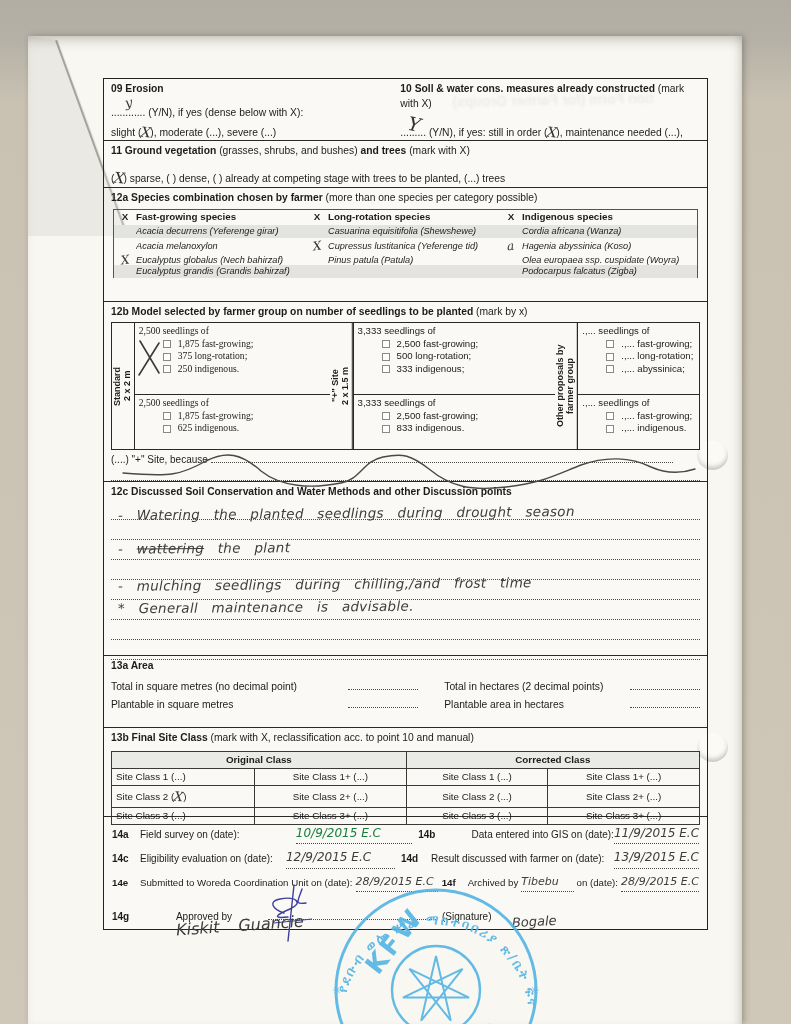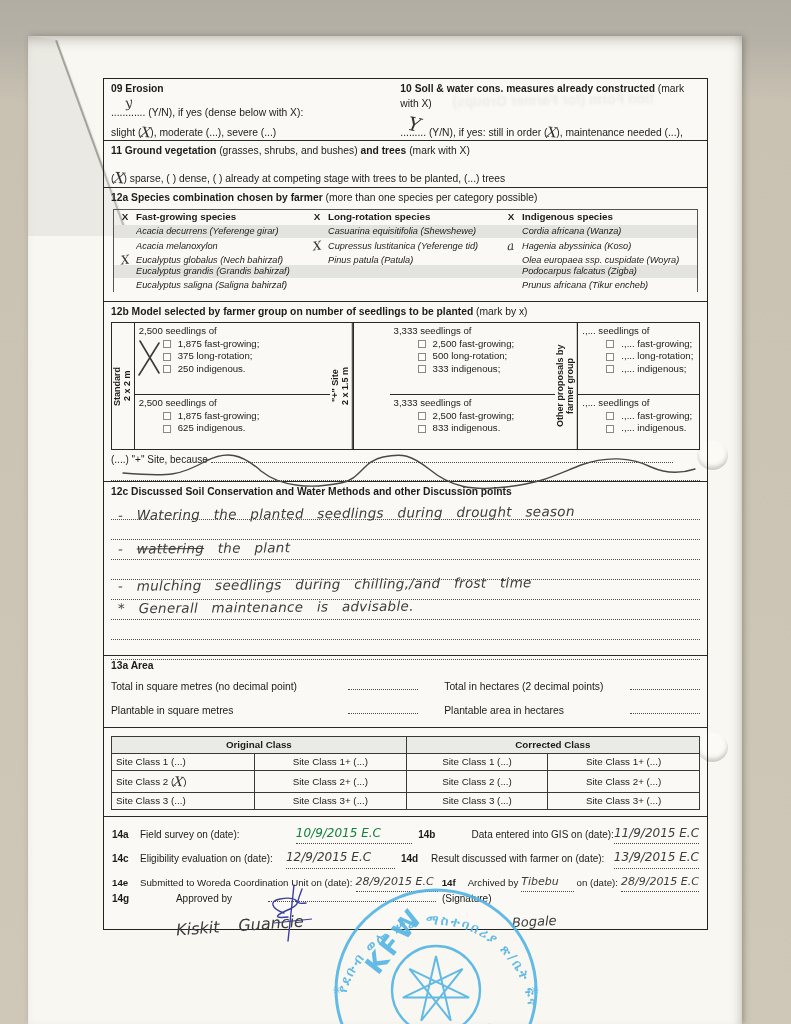--- a/index.html
+++ b/index.html
@@ -61,21 +61,21 @@
 
   
   .modeltable{display:flex;border:1.2px solid #2a2a25;margin:2px 0 3px;height:128px;box-sizing:border-box;}
   .vlab{writing-mode:vertical-rl;transform:rotate(180deg);text-align:center;font-weight:bold;font-size:9px;
         border-left:1.2px solid #2a2a25;padding:1px;line-height:1.1;}
   .vlab.first{border-left:none;}
   .mcol{display:flex;flex-direction:column;border-left:1.2px solid #2a2a25;box-sizing:border-box;}
   .mcol .mcell{box-sizing:border-box;padding:2px 4px 0;position:relative;font-size:9.6px;line-height:1.32;}
   .mcell.r1{height:72px;border-bottom:1.2px solid #2a2a25;}
   .mcell.r2{height:54px;}
-  .mc1{width:196px;} .mc2{width:202px;padding-left:36px;} .mc3{flex:1;}
+  .mc1{width:196px;font-family:Liberation Serif, serif;} .mc2{width:202px;} .mc3{flex:1;}
   .mitem{display:flex;align-items:center;margin-left:24px;}
   .cbx{width:6px;height:6px;border:1px solid #8a8a82;display:inline-block;margin-right:7px;flex:none;background:#fff;}
   .bigx{position:absolute;left:2px;top:14px;}
   .because{font-size:10px;margin-top:3px;position:relative;}
   .squiggle{position:absolute;left:0;top:-6px;pointer-events:none;}
 
   
   .dline{height:19px;border-bottom:1.4px dotted #4f4f48;}
   .hwline{position:absolute;left:14px;font-size:13.5px;letter-spacing:.3px;word-spacing:9px;transform:rotate(-.5deg);}
 
@@ -178,28 +178,20 @@
           <span class="spmark"><span class="hwmark"></span></span>
             <span class="spname">Olea europaea ssp. cuspidate (Woyra)</span>
         </div>
         <div class="sprow shade">
           <span class="spmark"><span class="hwmark"></span></span>
             <span class="spname">Eucalyptus grandis (Grandis bahirzaf)</span>
           <span class="spmark"><span class="hwmark"></span></span>
             <span class="spname"></span>
           <span class="spmark"><span class="hwmark"></span></span>
             <span class="spname">Podocarpus falcatus (Zigba)</span>
-        </div>
-        <div class="sprow">
-          <span class="spmark"><span class="hwmark"></span></span>
-            <span class="spname">Eucalyptus saligna (Saligna bahirzaf)</span>
-          <span class="spmark"><span class="hwmark"></span></span>
-            <span class="spname"></span>
-          <span class="spmark"><span class="hwmark"></span></span>
-            <span class="spname">Prunus africana (Tikur encheb)</span>
         </div>
       </div>
     </div>
 
     <div class="sec sec12b">
       <div><b class="t">12b Model selected by farmer group on number of seedlings to be planted</b><span> (mark by x)</span></div>
       <div class="modeltable">
         <div class="vlab first" style="white-space:pre-line;">Standard
 2 x 2 m</div>
         <div class="mcol mc1">
@@ -271,21 +263,21 @@
             <div class="mitem">
                 <span class="cbx"></span>
                 <span>.,... fast-growing;</span>
               </div>
             <div class="mitem">
                 <span class="cbx"></span>
                 <span>.,... long-rotation;</span>
               </div>
             <div class="mitem">
                 <span class="cbx"></span>
-                <span>.,... indigenous;</span>
+                <span>.,... abyssinica;</span>
               </div>
           </div>
           <div class="mcell r2">
             <div>.,... seedlings of</div>
             <div class="mitem">
                 <span class="cbx"></span>
                 <span>.,... fast-growing;</span>
               </div>
             <div class="mitem">
                 <span class="cbx"></span>
@@ -321,29 +313,30 @@
     </div>
 
     <div class="sec sec13">
       <div><b class="t">13a Area</b></div>
       <div class="arearow">
         <span class="lab1">Total in square metres (no decimal point)</span>
           <span class="leader" style="width:78px;margin-right:26px;"></span>
         <span class="lab2">Total in hectares (2 decimal points)</span>
           <span class="leader" style="width:78px;"></span>
       </div>
-      <div class="arearow" style="margin-top:9px;">
+      <div class="arearow" style="margin-top:3px;">
         <span class="lab1">Plantable in square metres</span>
           <span class="leader" style="width:78px;margin-right:26px;"></span>
         <span class="lab2">Plantable area in hectares</span>
           <span class="leader" style="width:78px;"></span>
       </div>
     </div>
 
     <div class="sec sec13b">
+      <div><b class="t">13b Final Site Class</b><span> (mark with X, reclassification acc. to point 10 and manual)</span></div>
       <table class="sctable">
         <tbody>
             <tr>
           <th colspan="2">Original Class</th>
           <th colspan="2">Corrected Class</th>
         </tr>
         <tr>
           <td>Site Class 1 (...)</td>
           <td class="c">Site Class 1+ (...)</td>
           <td class="c">Site Class 1 (...)</td>
@@ -386,21 +379,21 @@
         <span class="num" style="width:28px;">14e</span>
         <span>Submitted to Woreda Coordination Unit on (date):</span>
         <span class="dotted-u" style="width:88px;margin-left:3px;"><span class="hw hwdate" style="font-size:11px;">28/9/2015 E.C</span></span>
         <span class="num" style="width:26px;margin-left:4px;">14f</span>
         <span>Archived by</span>
         <span class="dotted-u" style="width:56px;margin:0 3px;"><span class="hw hwdate" style="font-size:11px;">Tibebu</span></span>
         <span>on (date):</span>
         <span class="dotted-u" style="flex:1;margin-left:3px;"><span class="hw hwdate" style="font-size:11px;">28/9/2015 E.C</span></span>
       </div>
       <span class="hw bogale">Bogale</span>
-      <div class="row14" style="margin-top:0;">
+      <div class="row14" style="margin-top:18px;">
         <span class="num" style="width:28px;">14g</span>
         <span style="width:128px;text-align:center;">Approved by</span>
         <span class="leader" style="width:168px;"></span>
         <span style="margin-left:6px;">(Signature)</span>
       </div>
       <svg class="sig-svg" width="80" height="70">
         <path d="M30,34 C18,30 14,22 26,20 C42,17 50,24 36,30 C24,35 16,40 34,38 M40,6 L34,62 M48,10 C44,22 40,26 52,24" stroke="#3c3fa0" stroke-width="1.4" fill="none" stroke-linecap="round"></path>
         <path d="M20,44 L58,40" stroke="#3c3fa0" stroke-width="1.1" fill="none"></path>
       </svg>
     </div>

